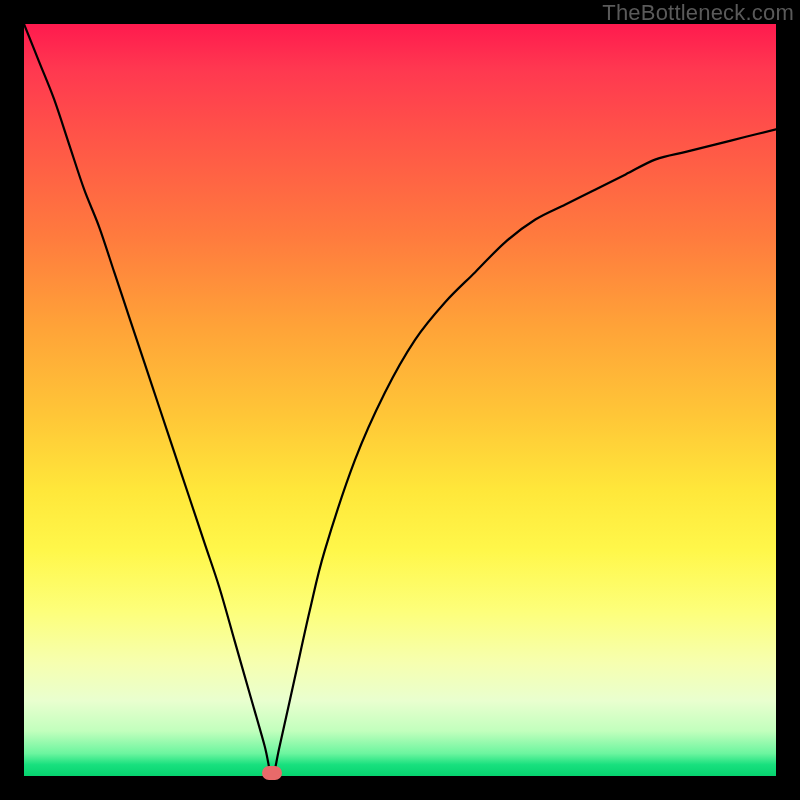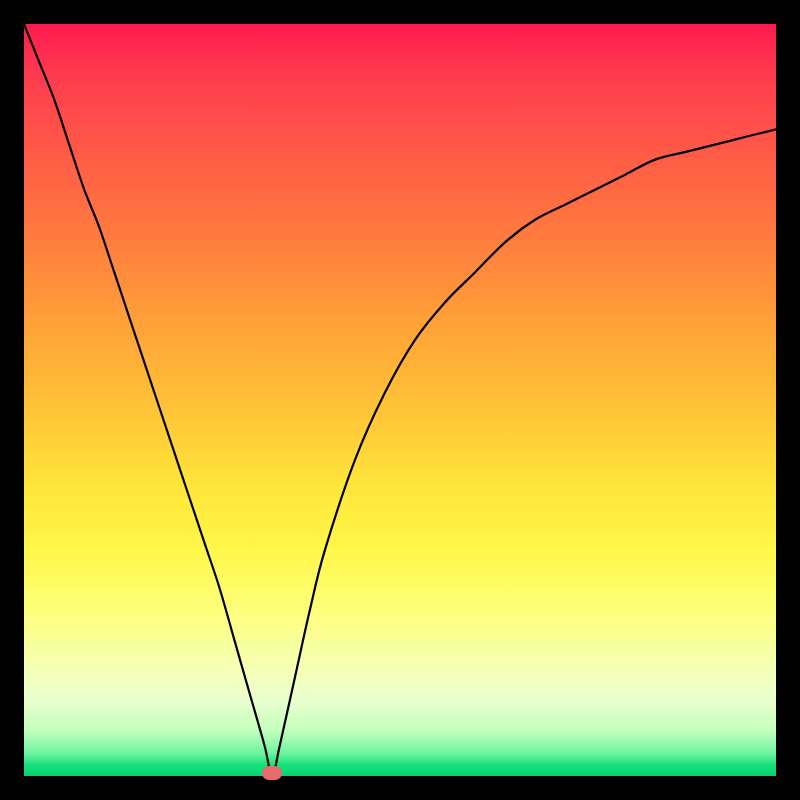--- a/index.html
+++ b/index.html
@@ -57,19 +57,20 @@
     height: 14px;
     border-radius: 7px;
     transform: translate(-50%, -50%);
     background: #e86a6a;
   }
 </style>
 </head>
 <body>
 
 <div class="frame">
+  <div class="watermark">TheBottleneck.com</div>
   <div class="plot">
     <svg class="curve" viewBox="0 0 752 752" preserveAspectRatio="none">
       <path id="curve-path" d="M 0.00 0.00 C 2.51 6.27, 10.03 25.07, 15.04 37.60 C 20.05 50.13, 25.07 61.41, 30.08 75.20 C 35.09 88.99, 40.11 105.28, 45.12 120.32 C 50.13 135.36, 55.15 151.65, 60.16 165.44 C 65.17 179.23, 70.19 189.25, 75.20 203.04 C 80.21 216.83, 85.23 233.12, 90.24 248.16 C 95.25 263.20, 100.27 278.24, 105.28 293.28 C 110.29 308.32, 115.31 323.36, 120.32 338.40 C 125.33 353.44, 130.35 368.48, 135.36 383.52 C 140.37 398.56, 145.39 413.60, 150.40 428.64 C 155.41 443.68, 160.43 458.72, 165.44 473.76 C 170.45 488.80, 175.47 503.84, 180.48 518.88 C 185.49 533.92, 190.51 547.71, 195.52 564.00 C 200.53 580.29, 205.55 599.09, 210.56 616.64 C 215.57 634.19, 220.59 651.73, 225.60 669.28 C 230.61 686.83, 236.88 708.13, 240.64 721.92 C 244.40 735.71, 245.65 752.00, 248.16 752.00 C 250.67 752.00, 251.92 738.21, 255.68 721.92 C 259.44 705.63, 265.71 676.80, 270.72 654.24 C 275.73 631.68, 280.75 607.87, 285.76 586.56 C 290.77 565.25, 293.28 551.47, 300.80 526.40 C 308.32 501.33, 320.85 462.48, 330.88 436.16 C 340.91 409.84, 350.93 388.53, 360.96 368.48 C 370.99 348.43, 381.01 330.88, 391.04 315.84 C 401.07 300.80, 411.09 289.52, 421.12 278.24 C 431.15 266.96, 441.17 258.19, 451.20 248.16 C 461.23 238.13, 471.25 226.85, 481.28 218.08 C 491.31 209.31, 501.33 201.79, 511.36 195.52 C 521.39 189.25, 531.41 185.49, 541.44 180.48 C 551.47 175.47, 561.49 170.45, 571.52 165.44 C 581.55 160.43, 591.57 155.41, 601.60 150.40 C 611.63 145.39, 621.65 139.12, 631.68 135.36 C 641.71 131.60, 651.73 130.35, 661.76 127.84 C 671.79 125.33, 681.81 122.83, 691.84 120.32 C 701.87 117.81, 711.89 115.31, 721.92 112.80 C 731.95 110.29, 746.99 106.53, 752.00 105.28" fill="none" stroke="#000" stroke-width="2.2" stroke-linejoin="round" stroke-linecap="round"></path>
     </svg>
     <div class="marker" id="min-marker" style="left: 248.16px; top: 749px;"></div>
   </div>
 </div>
 
 </body></html>

